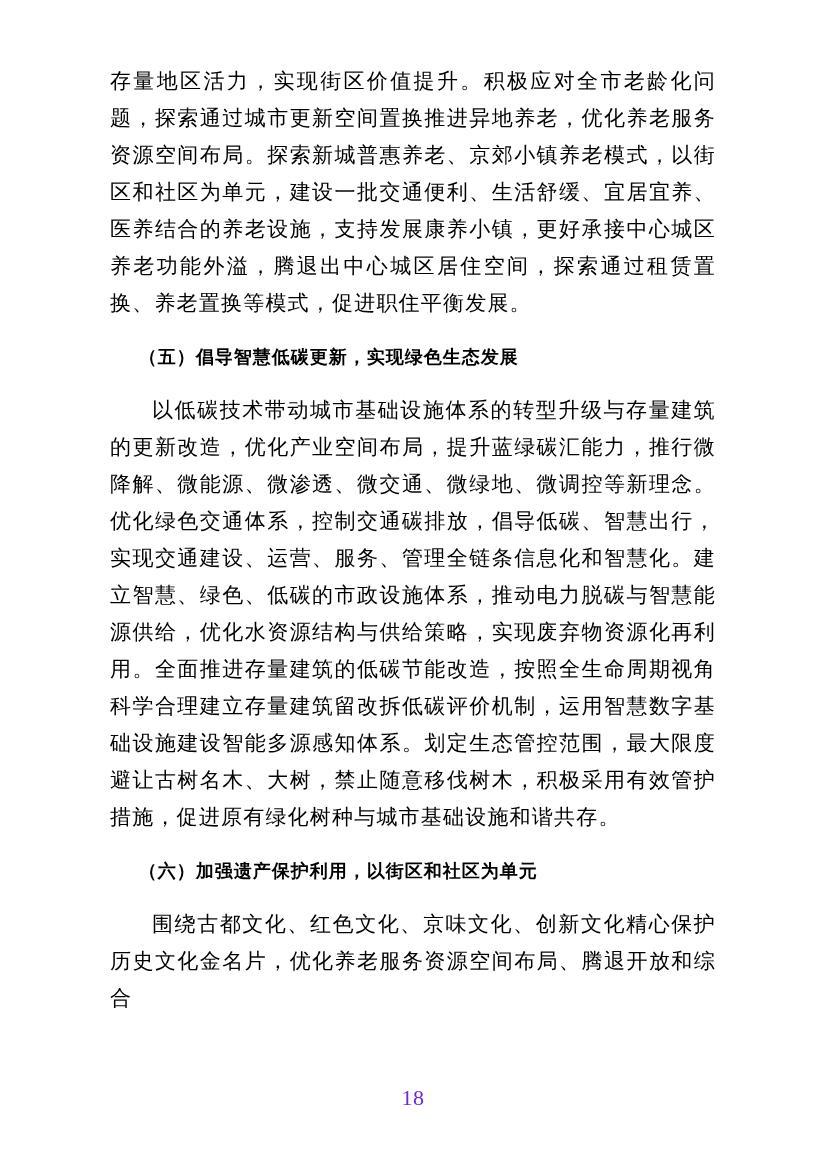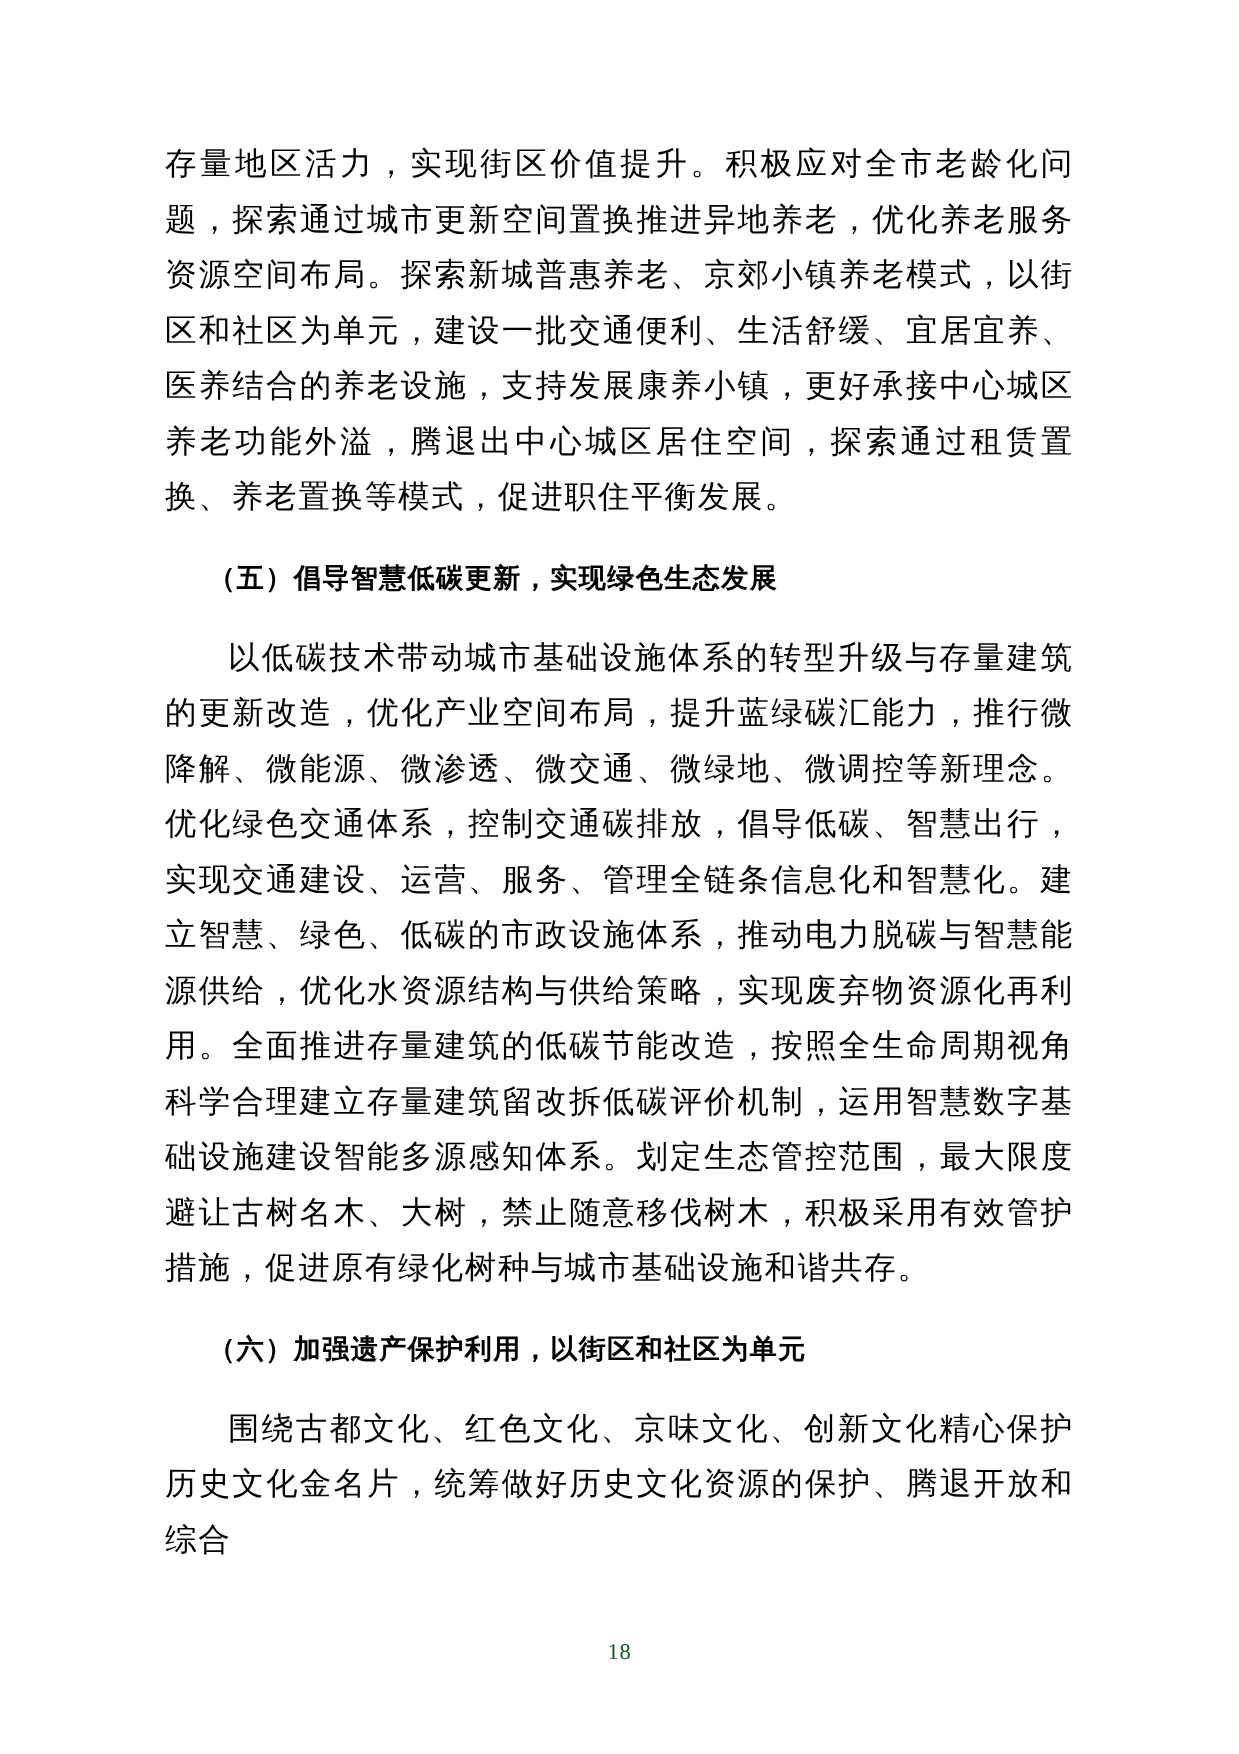--- a/index.html
+++ b/index.html
@@ -7,21 +7,21 @@
     padding: 0;
     background: #ffffff;
   }
   .page {
     position: relative;
     width: 826px;
     height: 1169px;
     margin: 0 auto;
     background: #ffffff;
     box-sizing: border-box;
-    padding: 91px 110px 0 110px;
+    padding: 63px 110px 0 110px;
     font-family: "Liberation Serif", "DejaVu Serif", serif;
     color: #000000;
     overflow: hidden;
   }
   .para {
     margin: 0;
     font-size: 21px;
     line-height: 37px;
     letter-spacing: 1.2px;
     text-align: justify;
@@ -36,35 +36,35 @@
     line-height: 37px;
     letter-spacing: 1px;
     text-indent: 1.6em;
   }
   .pagenum {
     position: absolute;
     left: 0;
     bottom: 58px;
     width: 100%;
     text-align: center;
-    font-size: 15px;
+    font-size: 22px;
     letter-spacing: 0.5px;
-    color: #14532d;
+    color: #6d28d9;
   }
 </style>
 </head>
 <body>
 
 <div class="page">
 
   <p class="para">存量地区活力，实现街区价值提升。积极应对全市老龄化问题，探索通过城市更新空间置换推进异地养老，优化养老服务资源空间布局。探索新城普惠养老、京郊小镇养老模式，以街区和社区为单元，建设一批交通便利、生活舒缓、宜居宜养、医养结合的养老设施，支持发展康养小镇，更好承接中心城区养老功能外溢，腾退出中心城区居住空间，探索通过租赁置换、养老置换等模式，促进职住平衡发展。</p>
 
   <h2 class="heading">（五）倡导智慧低碳更新，实现绿色生态发展</h2>
 
   <p class="para indent">以低碳技术带动城市基础设施体系的转型升级与存量建筑的更新改造，优化产业空间布局，提升蓝绿碳汇能力，推行微降解、微能源、微渗透、微交通、微绿地、微调控等新理念。优化绿色交通体系，控制交通碳排放，倡导低碳、智慧出行，实现交通建设、运营、服务、管理全链条信息化和智慧化。建立智慧、绿色、低碳的市政设施体系，推动电力脱碳与智慧能源供给，优化水资源结构与供给策略，实现废弃物资源化再利用。全面推进存量建筑的低碳节能改造，按照全生命周期视角科学合理建立存量建筑留改拆低碳评价机制，运用智慧数字基础设施建设智能多源感知体系。划定生态管控范围，最大限度避让古树名木、大树，禁止随意移伐树木，积极采用有效管护措施，促进原有绿化树种与城市基础设施和谐共存。</p>
 
   <h2 class="heading">（六）加强遗产保护利用，以街区和社区为单元</h2>
 
-  <p class="para indent">围绕古都文化、红色文化、京味文化、创新文化精心保护历史文化金名片，统筹做好历史文化资源的保护、腾退开放和综合</p>
+  <p class="para indent">围绕古都文化、红色文化、京味文化、创新文化精心保护历史文化金名片，优化养老服务资源空间布局、腾退开放和综合</p>
 
   <div class="pagenum">18</div>
 
 </div>
 
 </body></html>

